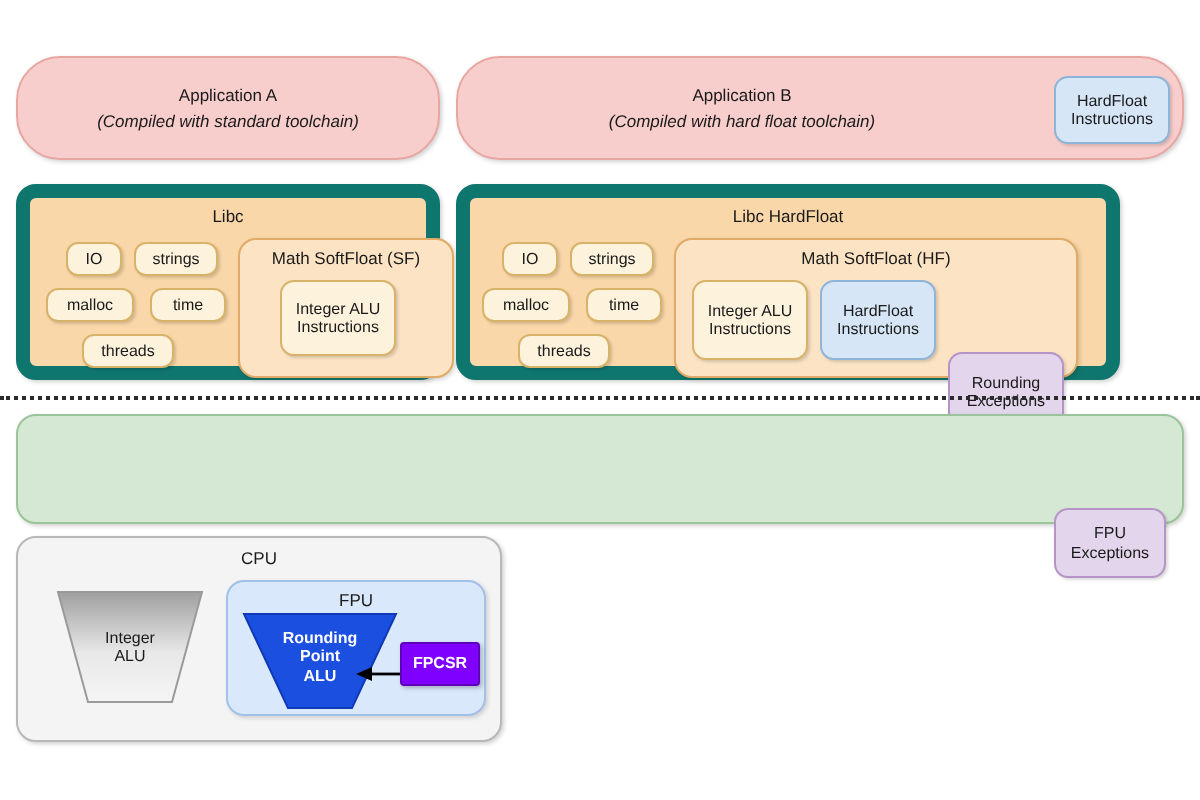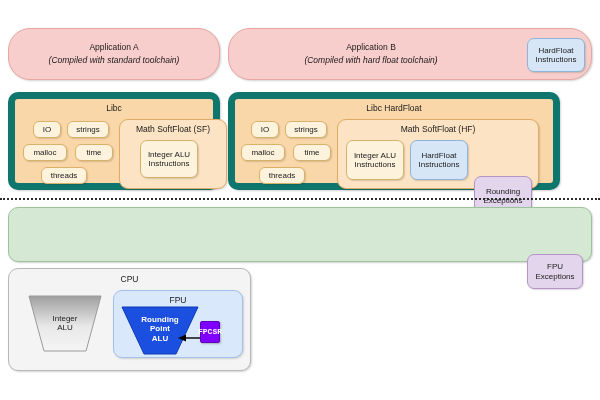--- a/index.html
+++ b/index.html
@@ -339,19 +339,19 @@
         </div>
       </div>
 
       <div class="arrow" style="left:64px; top:38px; width:22px; height:10px;">
         <svg width="22" height="10" viewBox="0 0 22 10" aria-hidden="true">
           <line x1="22" y1="5" x2="6" y2="5" stroke="#000000" stroke-width="1.4"></line>
           <polygon points="0,5 8,1.5 8,8.5" fill="#000000"></polygon>
         </svg>
       </div>
 
-      <div class="box fpcsr" style="left:86px; top:30px; width:20px; height:22px;font-family:Liberation Mono, monospace;">
+      <div class="box fpcsr" style="left:86px; top:30px; width:40px; height:22px;">
         <span>FPCSR</span>
       </div>
     </div>
   </div>
 
 </div>
 
 </body></html>

